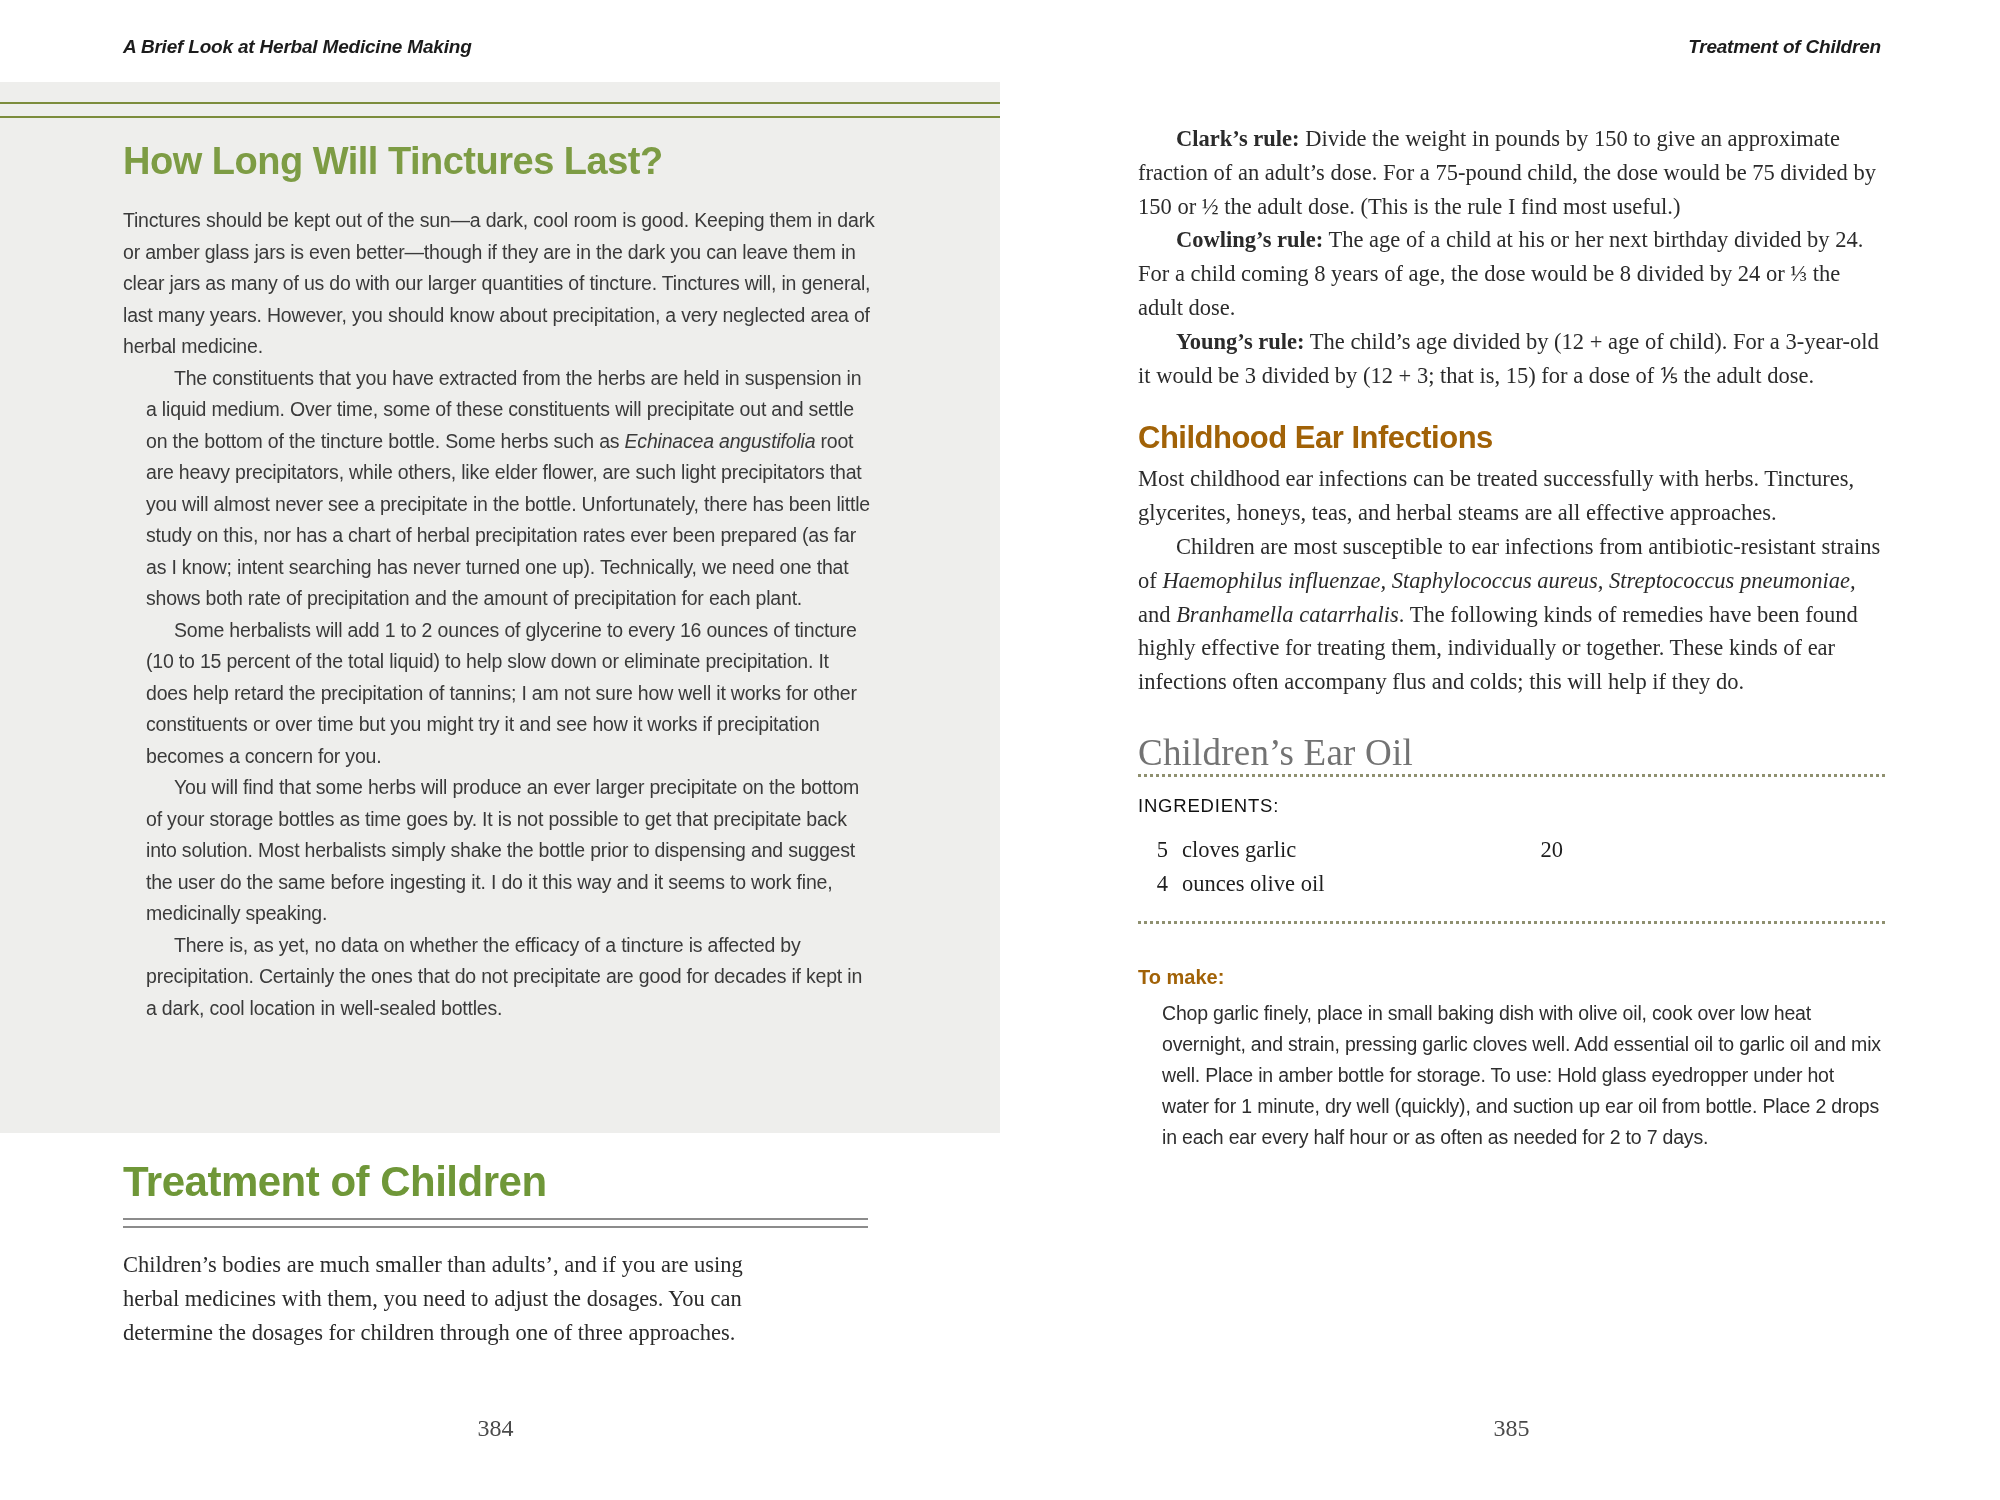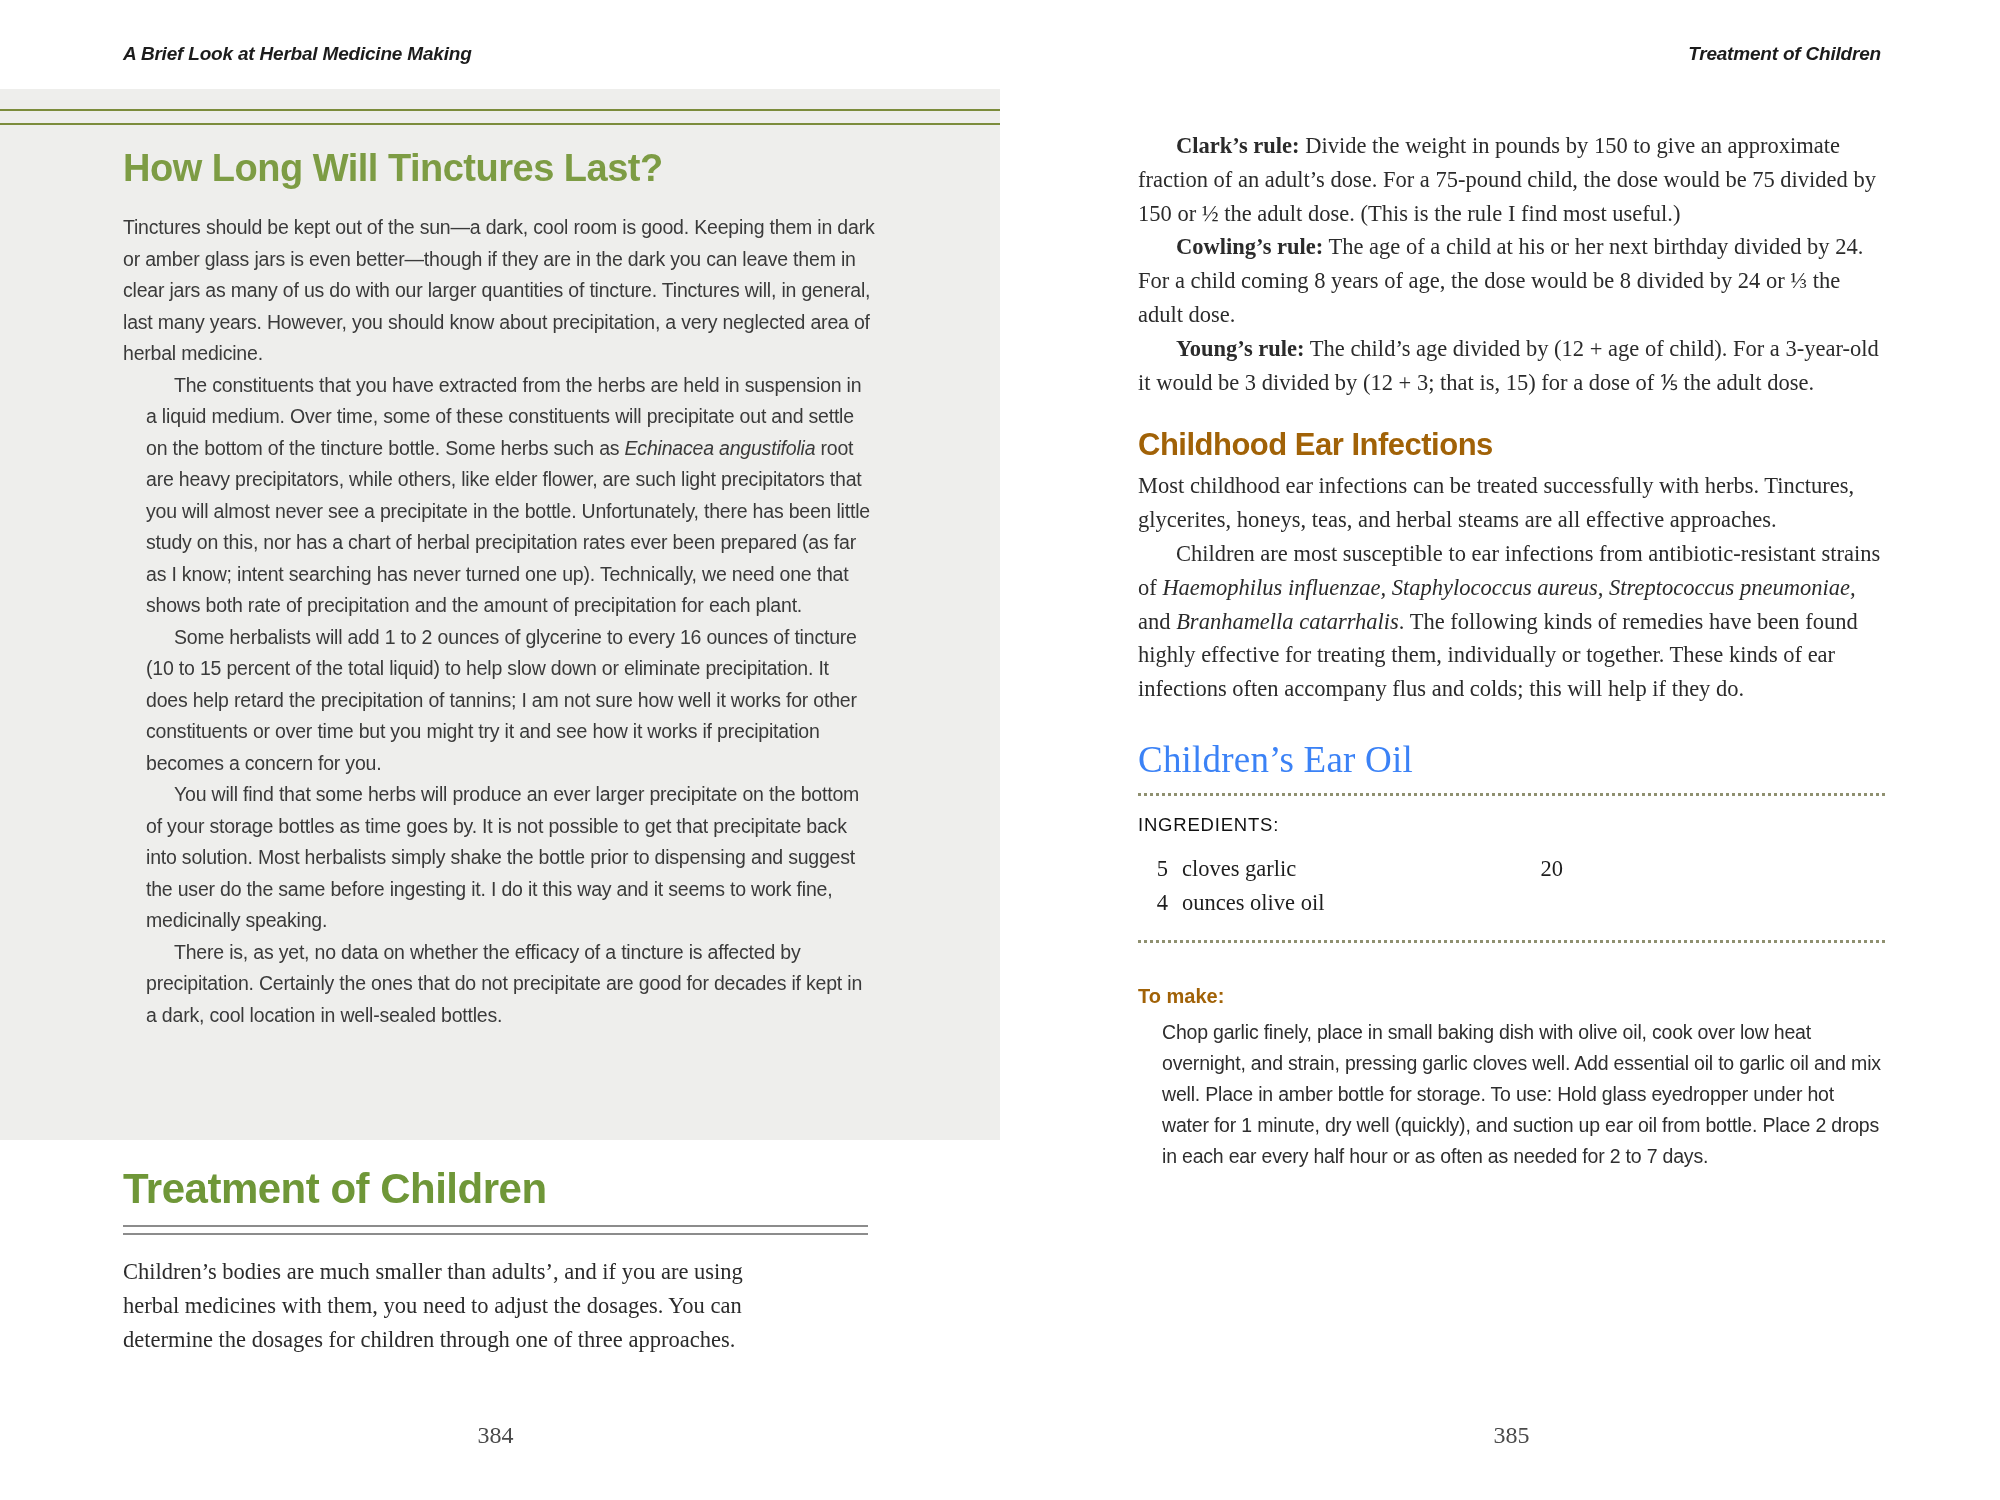--- a/index.html
+++ b/index.html
@@ -1,20 +1,20 @@
 <!DOCTYPE html>
 <html><head>
 <meta charset="utf-8">
 <style>
   * { margin:0; padding:0; box-sizing:border-box; }
   html,body { width:2000px; height:1500px; background:#ffffff; }
   body { position:relative; overflow:hidden;
          font-family:"Liberation Serif", serif; color:#2b2b2b; }
 
-  .page { position:absolute; top:7px; height:1296px; }
+  .page { position:absolute; top:0; height:1296px; }
   .page-left  { left:0;      width:1000px; }
   .page-right { left:1000px; width:1000px; }
 
   .running-head {
     position:absolute; top:36px;
     font-family:"Liberation Sans", sans-serif;
     font-style:italic; font-weight:bold;
     font-size:19px; letter-spacing:-0.2px; color:#1c1c1c;
   }
   .running-head.lh { left:123px; }
@@ -69,22 +69,22 @@
     font-size:22.5px; line-height:33.8px; color:#2b2b2b;
   }
   .serif-para.first-indent { text-indent:38px; }
   .rule-label { font-weight:bold; }
   .sub-heading {
     font-family:"Liberation Sans", sans-serif; font-weight:bold;
     font-size:31px; letter-spacing:-0.5px; color:#a16207;
     margin-top:28px; margin-bottom:6px;
   }
   .recipe-heading {
-    font-size:37px; color:#3b82f6; letter-spacing:0.2px;
-    margin-top:32px; margin-bottom:12px;
+    font-size:37px; color:#737373; letter-spacing:0.2px;
+    margin-top:32px; margin-bottom:0;
   }
   .dotted-rule {
     border-top:3px dotted #8f9070; height:0; width:100%;
   }
   .ingredients-label {
     font-family:"Liberation Sans", sans-serif; font-weight:normal;
     font-size:18.5px; letter-spacing:0.8px; color:#111;
     margin-top:18px;
   }
   .ingredients-grid {

